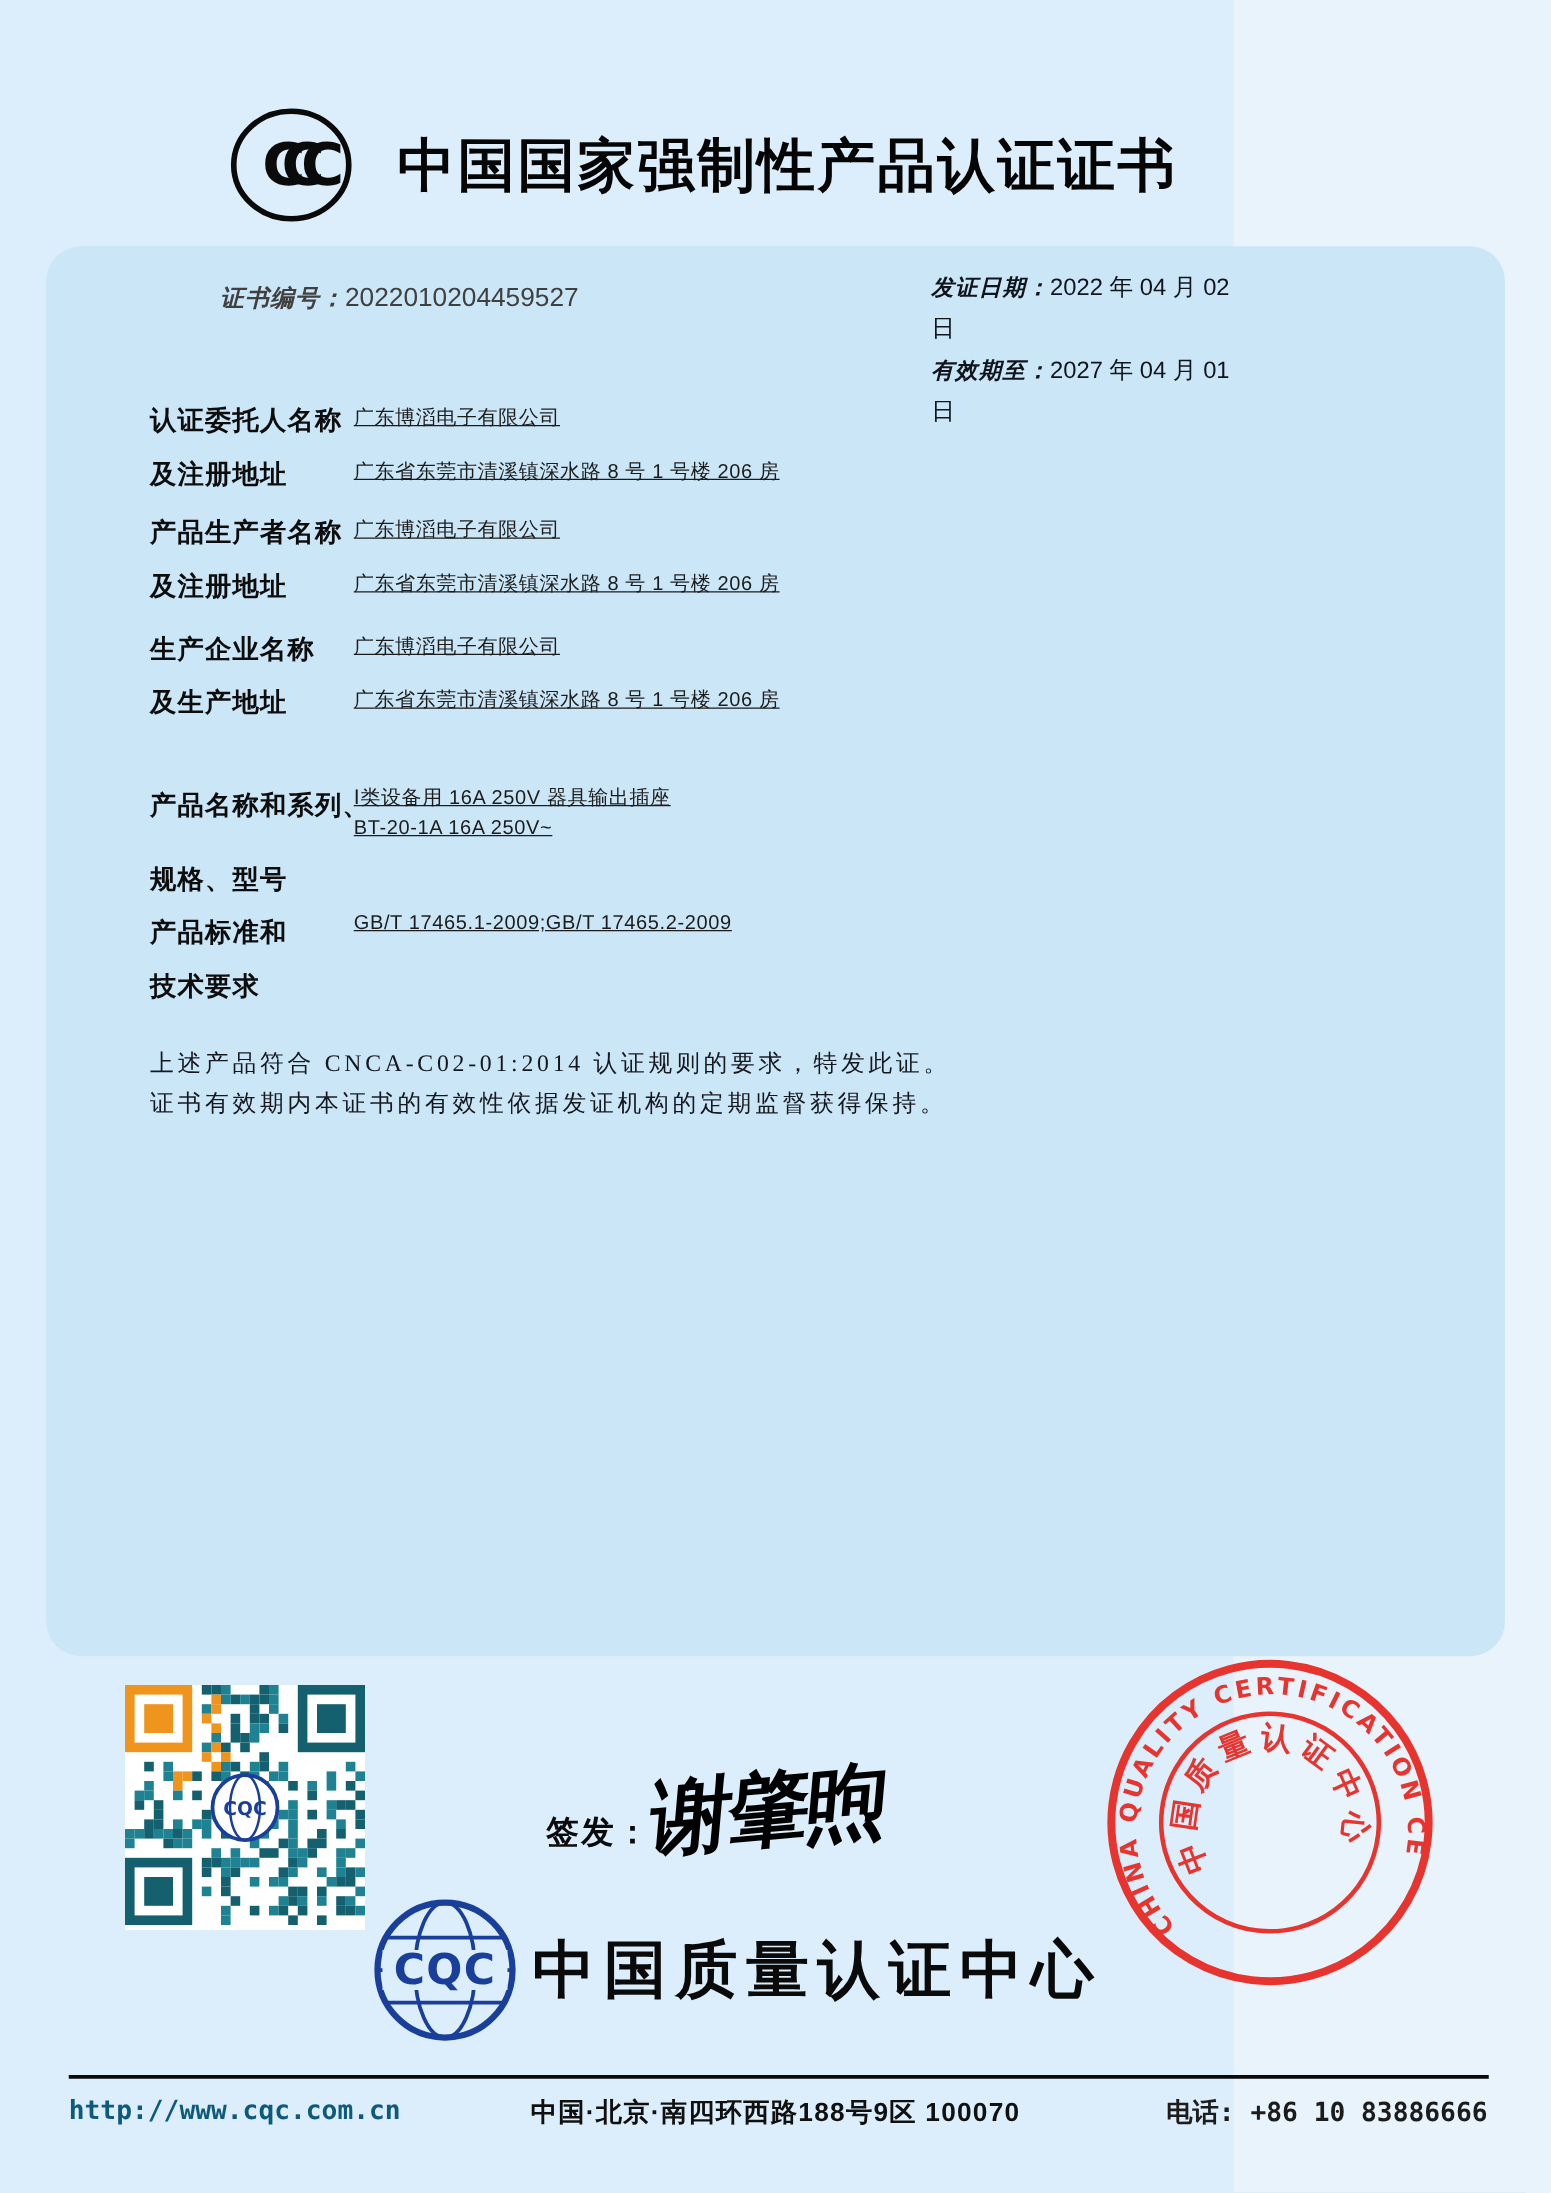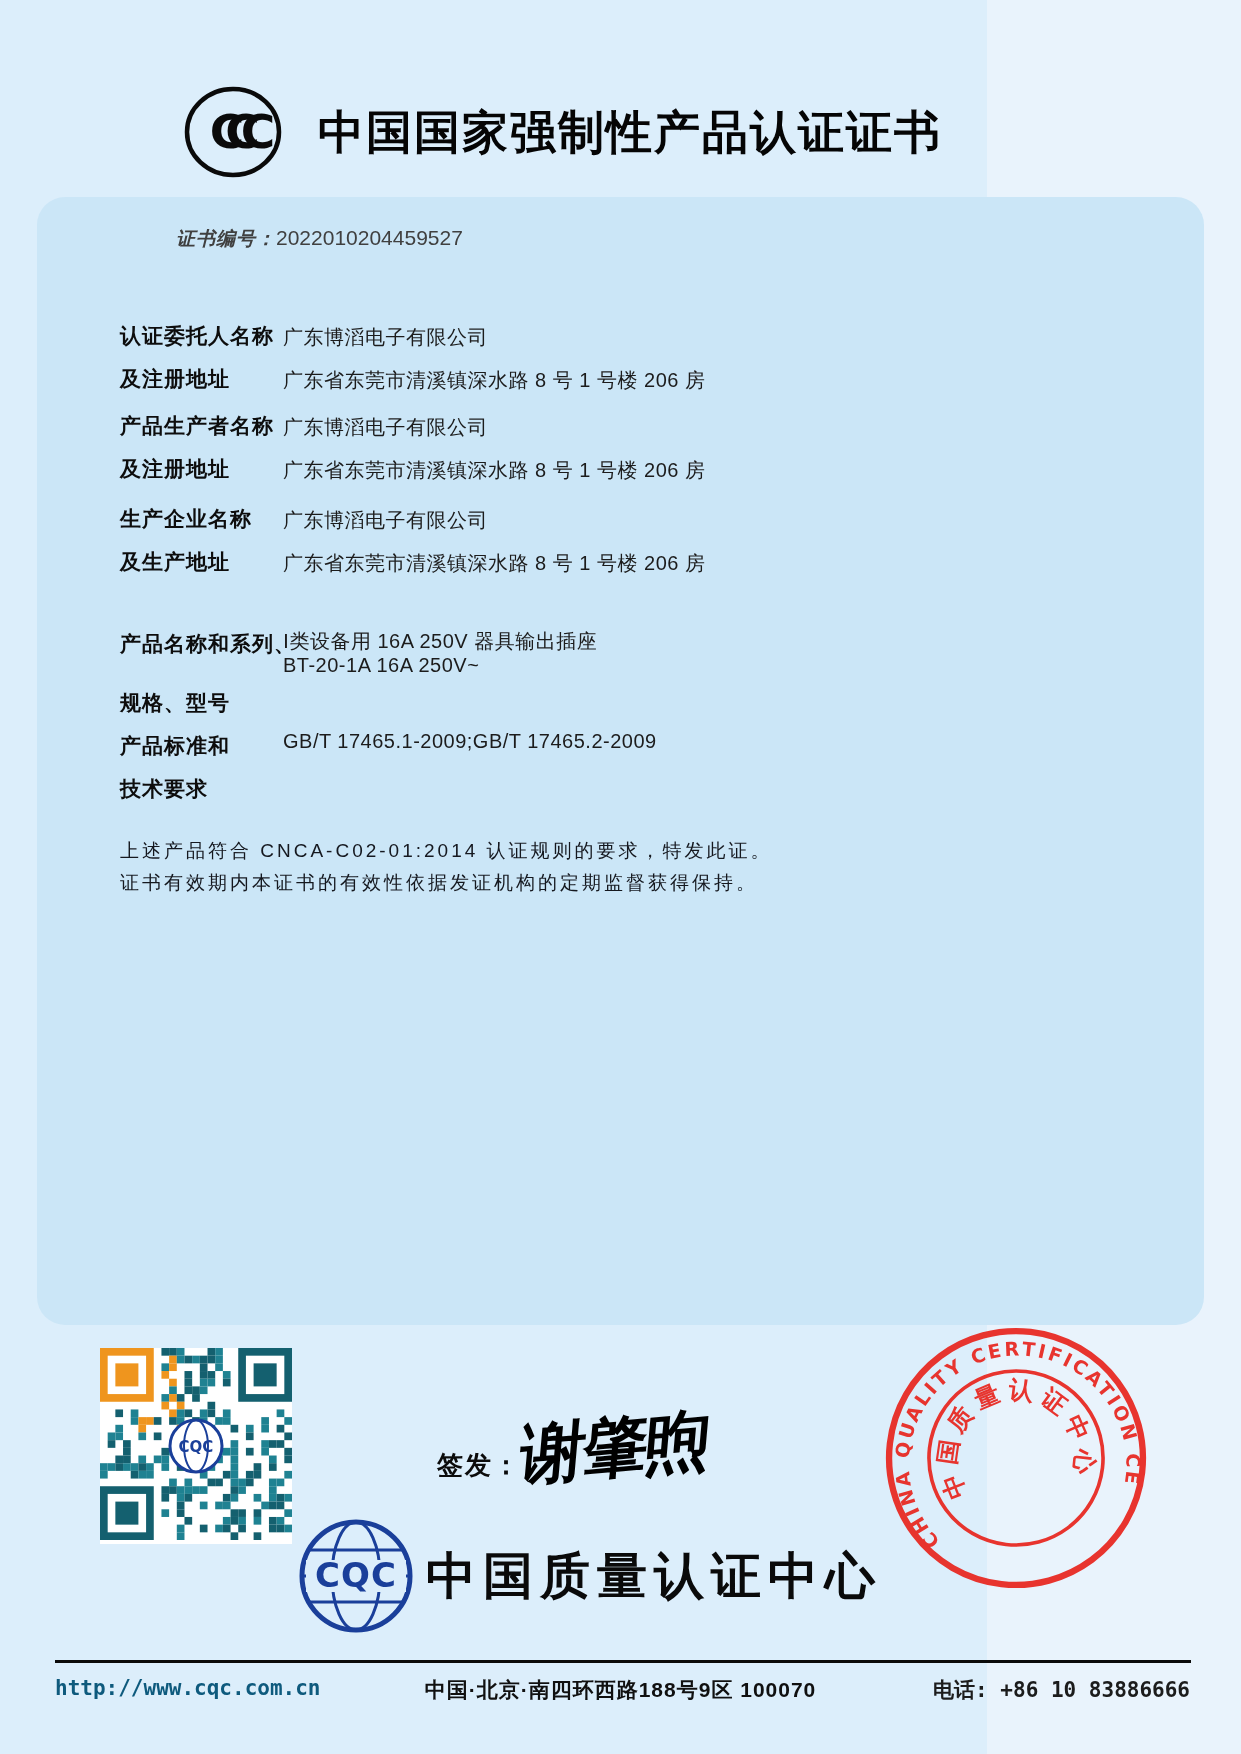--- a/index.html
+++ b/index.html
@@ -26,26 +26,26 @@
   .label-kai{font-family:"DejaVu Serif","Liberation Serif",serif;font-weight:bold;font-style:italic;}
   .certno{position:absolute;left:176px;top:226px;font-size:21px;color:#404040;}
   .certno .lbl{font-size:19px;letter-spacing:1px;}
   .dates{position:absolute;left:745px;top:214px;font-size:19px;color:#10141c;line-height:33px;}
   .dates .lbl{font-size:18px;letter-spacing:1px;}
   
   .flabel{
     position:absolute;left:120px;font-size:21px;font-weight:bold;color:#0d0d0d;letter-spacing:1px;
   }
   .fvalue{
-    position:absolute;left:283px;font-size:20px;color:#1c1c1c;letter-spacing:.5px;
+    position:absolute;left:283px;font-size:16px;color:#1c1c1c;letter-spacing:.5px;text-decoration:underline;
   }
   
   .stmt{
     position:absolute;left:120px;width:900px;
-    font-family:Liberation Sans, sans-serif;
+    font-family:Liberation Serif, serif;
     font-size:19px;color:#15181f;letter-spacing:3px;
   }
   
   .note{
     position:absolute;left:0;top:1310px;width:1241px;text-align:center;
     font-size:15px;color:#123c63;letter-spacing:1px;
   }
   
   .qr{position:absolute;left:100px;top:1348px;width:192px;height:196px;}
   .sign-label{
@@ -88,20 +88,28 @@
     </svg>
     <div class="page-title">中国国家强制性产品认证证书</div>
   </div>
 
   <div class="panel"></div>
 
   <div class="certno">
     <span class="lbl label-kai">证书编号：</span><span>2022010204459527</span>
   </div>
 
+  <div class="dates">
+    <div>
+      <span class="lbl label-kai">发证日期：</span><span>2022 年 04 月 02 日</span>
+    </div>
+    <div>
+      <span class="lbl label-kai">有效期至：</span><span>2027 年 04 月 01 日</span>
+    </div>
+  </div>
 
   <div class="flabel" style="top:322px">认证委托人名称</div>
   <div class="fvalue" style="top:324px">广东博滔电子有限公司</div>
   <div class="flabel" style="top:365px">及注册地址</div>
   <div class="fvalue" style="top:367px">广东省东莞市清溪镇深水路 8 号 1 号楼 206 房</div>
 
   <div class="flabel" style="top:412px">产品生产者名称</div>
   <div class="fvalue" style="top:414px">广东博滔电子有限公司</div>
   <div class="flabel" style="top:455px">及注册地址</div>
   <div class="fvalue" style="top:457px">广东省东莞市清溪镇深水路 8 号 1 号楼 206 房</div>

